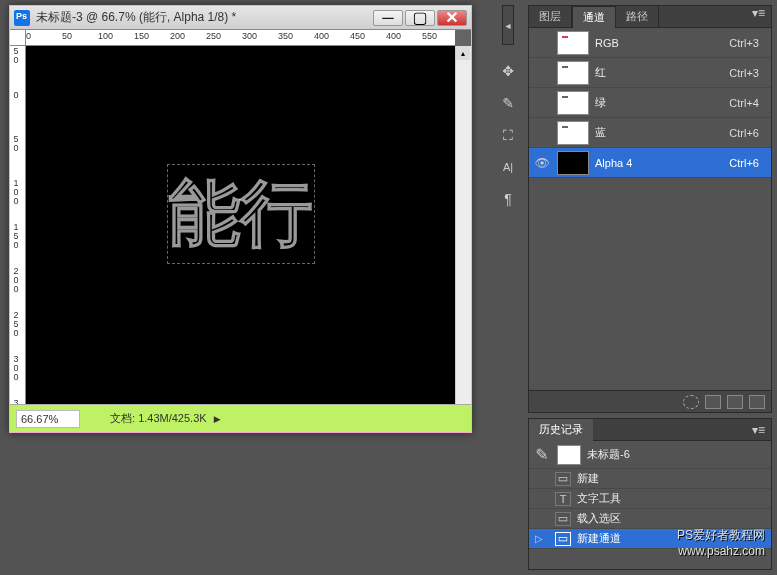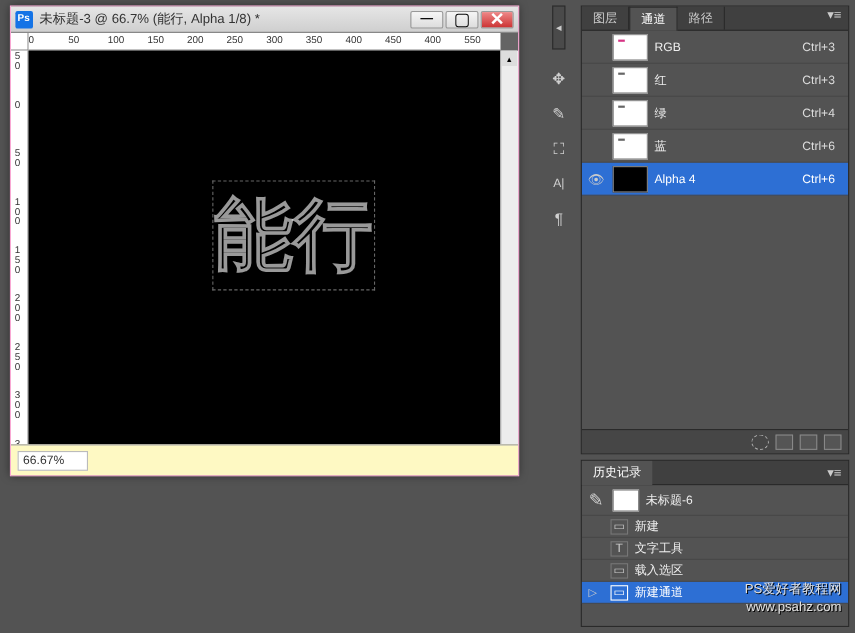--- a/index.html
+++ b/index.html
@@ -16,27 +16,27 @@
 .titlebar .win-max { background: linear-gradient(#f5f5f5,#ddd); }
 .titlebar .win-close { background: linear-gradient(#e88,#c33); color: #fff; font-weight: bold; }
 
 .ruler-h { height: 16px; margin-left: 16px; margin-right: 16px; background: #fff; border-bottom: 1px solid #888; position: relative; overflow: hidden; }
 .ruler-h span { position: absolute; top: 1px; font-size: 9px; color: #333; }
 .ruler-v { width: 16px; position: absolute; left: 0; top: 40px; bottom: 28px; background: #fff; border-right: 1px solid #888; overflow: hidden; }
 .ruler-v span { position: absolute; left: 1px; font-size: 9px; color: #333; line-height: 9px; writing-mode: vertical-lr; text-orientation: upright; letter-spacing: -1px; }
 .ruler-corner { position: absolute; left: 0; top: 24px; width: 16px; height: 16px; background: #fff; border-right: 1px solid #888; border-bottom: 1px solid #888; }
 
 .canvas-area { position: absolute; left: 16px; top: 40px; right: 16px; bottom: 28px; background: #000; overflow: hidden; }
-.canvas-text { position: absolute; left: 50%; top: 47%; transform: translate(-50%,-50%); font-size: 72px; font-weight: bold; color: #000; -webkit-text-stroke: 1px rgba(255,255,255,0.6); font-family: "KaiTi","STKaiti",serif; margin-left: 26px; }
+.canvas-text { position: absolute; left: 50%; top: 47%; transform: translate(-50%,-50%); font-size: 72px; font-weight: bold; color: #000; -webkit-text-stroke: 1px rgba(255,255,255,0.6); font-family: "KaiTi","STKaiti",serif; }
 .canvas-text::before { content: ""; position: absolute; inset: -2px; border: 1px dashed rgba(255,255,255,0.4); }
 
 .scroll-v { position: absolute; right: 0; top: 40px; bottom: 28px; width: 16px; background: #ededed; border-left: 1px solid #ccc; }
 .scroll-v .arrow { width: 14px; height: 14px; background: #ddd; display: flex; align-items: center; justify-content: center; font-size: 8px; }
 
-.status-bar { position: absolute; left: 0; right: 0; bottom: 0; height: 28px; background: #fef9c3; border-top: 1px solid #aaa; display: flex; align-items: center; font-size: 11px; color: #333; }
+.status-bar { position: absolute; left: 0; right: 0; bottom: 0; height: 28px; background: #bef264; border-top: 1px solid #aaa; display: flex; align-items: center; font-size: 11px; color: #333; }
 .zoom-box { width: 64px; padding: 2px 4px; background: #fff; border: 1px solid #bbb; margin: 0 6px; }
 .status-label { padding-left: 24px; }
 .status-arrow { margin-left: 4px; font-size: 9px; }
 
 
 .tool-strip { position: absolute; left: 496px; top: 5px; width: 24px; display: flex; flex-direction: column; gap: 12px; align-items: center; }
 .collapse-btn { width: 12px; height: 40px; background: #4a4a4a; border: 1px solid #2a2a2a; margin-bottom: 4px; display: flex; align-items: center; justify-content: center; color: #ccc; font-size: 10px; }
 .tool-icon { width: 22px; height: 20px; display: flex; align-items: center; justify-content: center; color: #d0d0d0; font-size: 14px; cursor: pointer; }
 
 
@@ -121,20 +121,25 @@
       <span style="top: 396px;">400</span>
     </div>
   <div class="canvas-area">
     <div class="canvas-text">能行</div>
   </div>
   <div class="scroll-v">
     <div class="arrow">▴</div>
   </div>
   <div class="status-bar">
     <div class="zoom-box">66.67%</div>
+    <div class="status-label">
+      <span>文档:</span>
+      <span>1.43M/425.3K</span>
+      <span class="status-arrow">▶</span>
+    </div>
   </div>
 </div>
 
 <div class="tool-strip">
   <div class="collapse-btn">◂</div>
   <div class="tool-icon">✥</div>
   <div class="tool-icon">✎</div>
   <div class="tool-icon">⛶</div>
   <div class="tool-icon" style="font-size:11px">A|</div>
   <div class="tool-icon">¶</div>

